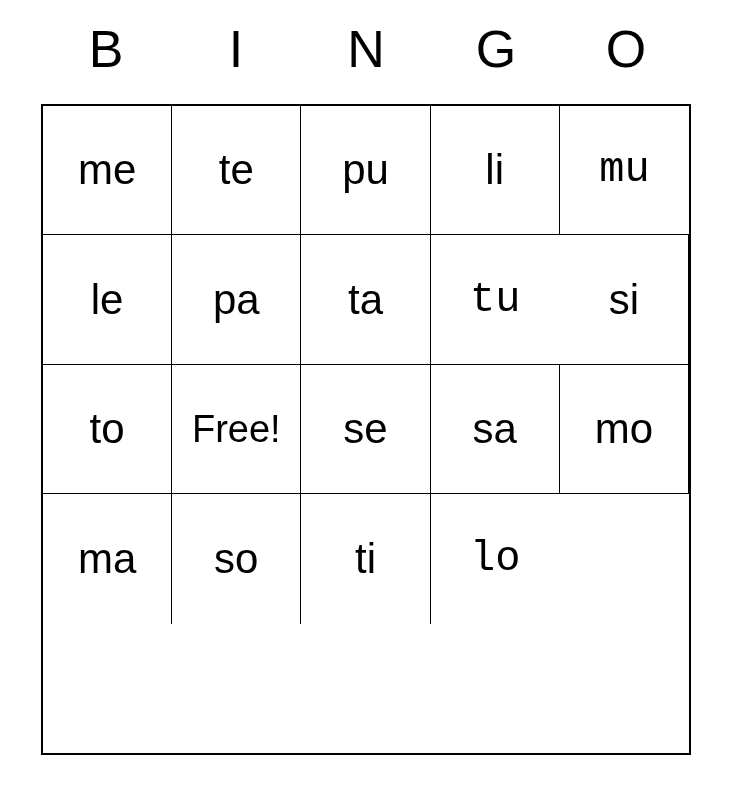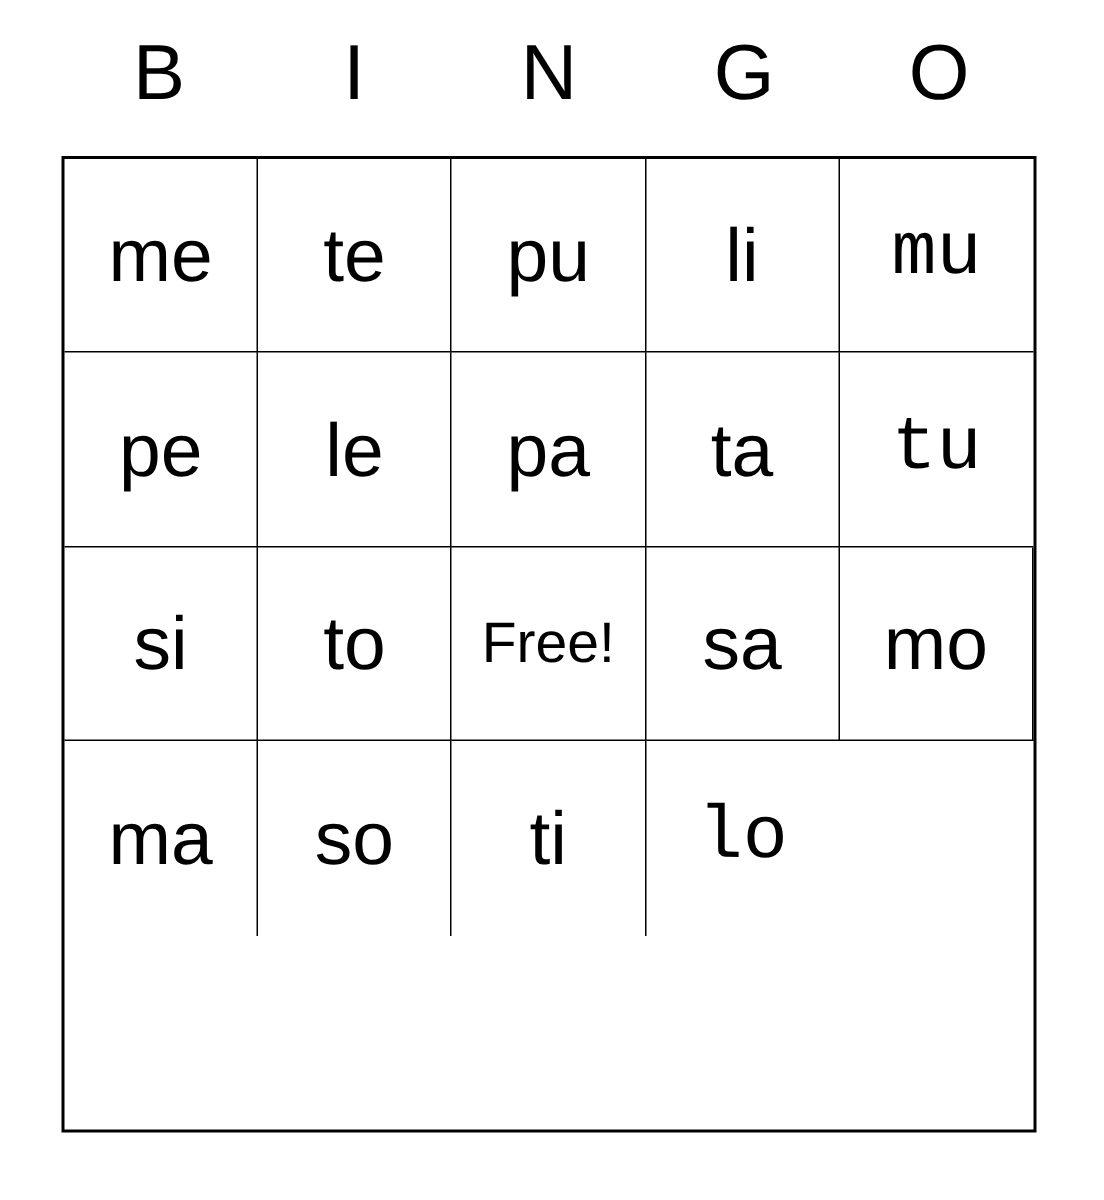--- a/index.html
+++ b/index.html
@@ -62,21 +62,21 @@
     grid-template-rows: repeat(5, 1fr);
   }
 
   .grid-cell {
     border-right: 1px solid #000000;
     border-bottom: 1px solid #000000;
     box-sizing: border-box;
     display: flex;
     align-items: center;
     justify-content: center;
-    font-size: 50px;
+    font-size: 42px;
     line-height: 1;
     font-weight: 400;
     overflow: hidden;
     white-space: nowrap;
   }
 
   
   .grid-cell.col-last {
     border-right: none;
     font-family: Liberation Mono, monospace;
@@ -105,29 +105,29 @@
   </div>
 
   <div id="bingo-grid">
 
     <div class="grid-cell">me</div>
     <div class="grid-cell">te</div>
     <div class="grid-cell">pu</div>
     <div class="grid-cell">li</div>
     <div class="grid-cell col-last">mu</div>
 
-    <div class="grid-cell">pe</div>
     <div class="grid-cell">le</div>
     <div class="grid-cell">pa</div>
     <div class="grid-cell">ta</div>
     <div class="grid-cell col-last">tu</div>
 
     <div class="grid-cell">si</div>
     <div class="grid-cell">to</div>
     <div class="grid-cell free-space">Free!</div>
+    <div class="grid-cell">se</div>
 
     <div class="grid-cell">sa</div>
     <div class="grid-cell">mo</div>
 
     <div class="grid-cell row-last">ma</div>
     <div class="grid-cell row-last">so</div>
     <div class="grid-cell row-last">ti</div>
     <div class="grid-cell row-last col-last">lo</div>
 
   </div>

